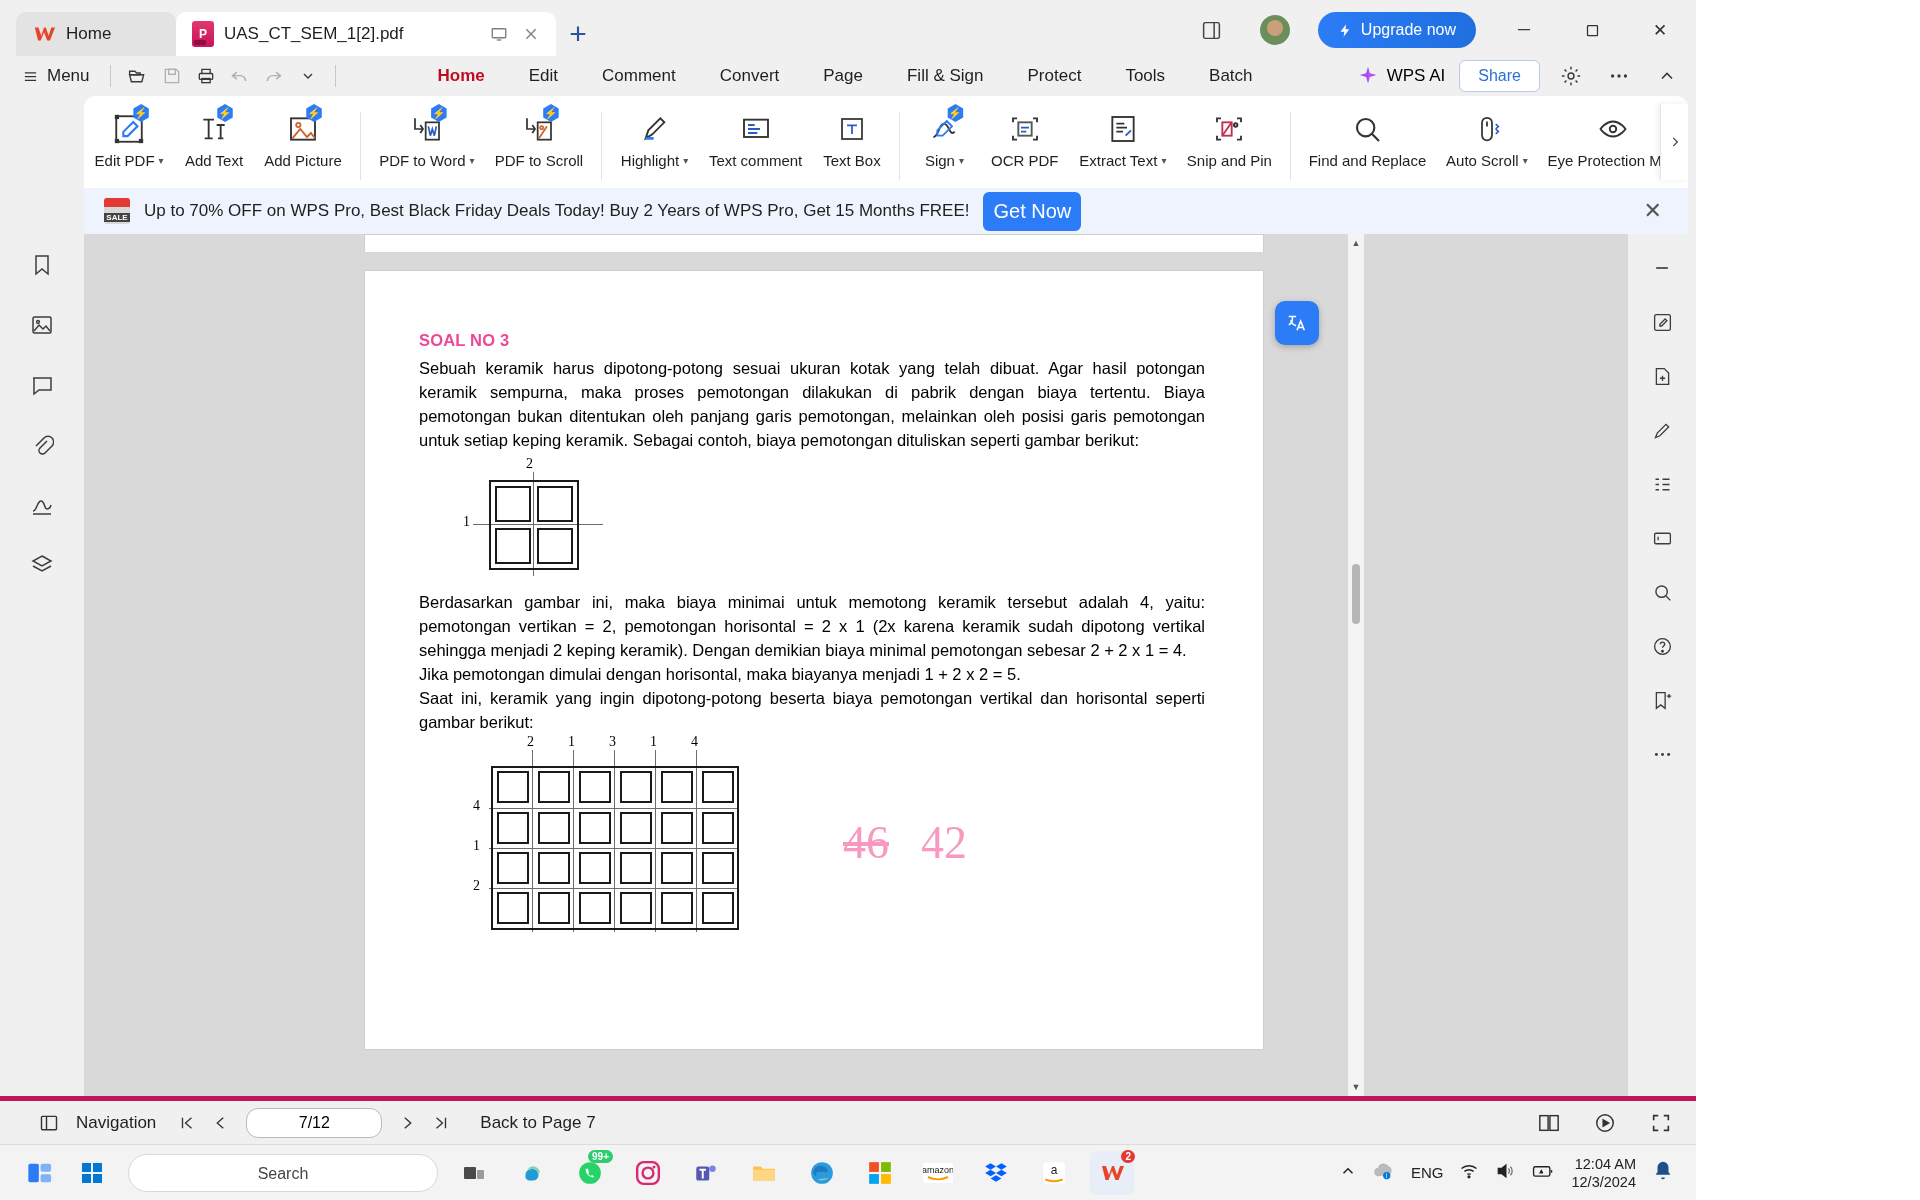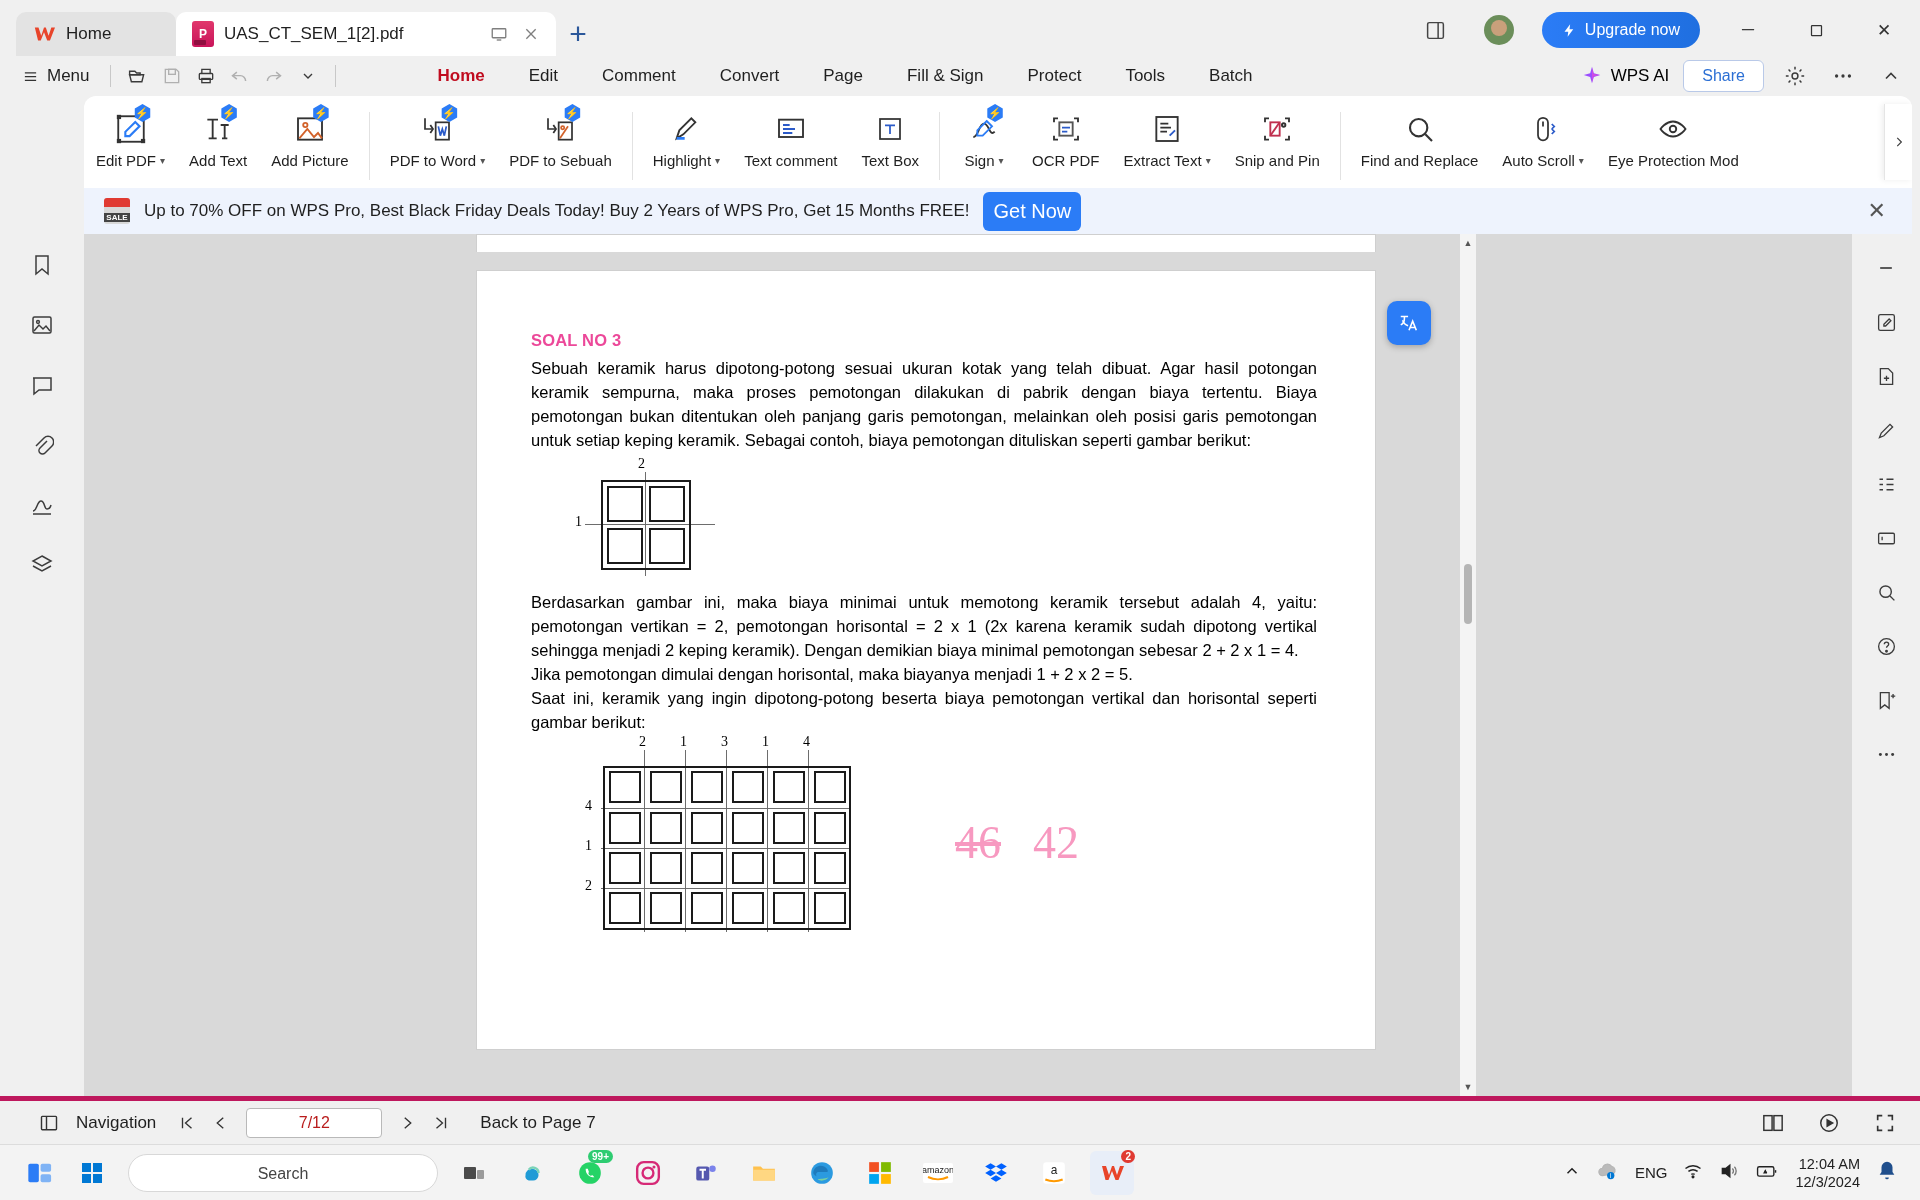--- a/index.html
+++ b/index.html
@@ -2,21 +2,21 @@
 <html><head>
 <meta charset="utf-8">
 <style>
   * { box-sizing: border-box; margin: 0; padding: 0; }
   html, body {
     width: 1920px; height: 1200px;
     font-family: "Liberation Sans", sans-serif;
     overflow: hidden;
     background: #ffffff;
   }
-  .app { position: relative; width: 1920px; height: 1200px; display: flex; flex-direction: column; background:#f0f0f0;}
+  .app { position: relative; width: 1696px; height: 1200px; display: flex; flex-direction: column; background:#f0f0f0;}
 
   
   .tabbar {
     height: 56px; background: #f0f0f0; display: flex; align-items: flex-end;
     padding-left: 16px; position: relative; flex: none;
   }
   .tab {
     height: 44px; display: flex; align-items: center; gap: 10px;
     padding: 0 14px 0 16px; border-radius: 10px 10px 0 0;
     font-size: 17px; color: #1f1f1f; cursor: default;
@@ -123,22 +123,22 @@
 
   
   .vscroll{position:absolute;right:0;top:0;bottom:0;width:16px;background:#f4f4f4;}
   .vscroll .up,.vscroll .dn{height:18px;display:flex;align-items:center;justify-content:center;font-size:9px;color:#555;}
   .vthumb{position:absolute;left:4px;width:8px;border-radius:4px;background:#b5b5b5;}
 
   
   .statusbar{height:48px;background:#f0f0f0;display:flex;align-items:center;padding:0 18px;gap:0;flex:none;border-top:5px solid #be185d;}
   .nav-item{display:flex;align-items:center;gap:10px;font-size:17px;color:#1f1f1f;padding:0 14px;}
   .nav-ic{width:34px;height:30px;display:flex;align-items:center;justify-content:center;font-size:18px;color:#333;}
-  .pagebox{width:136px;height:30px;border:1px solid #b9b9b9;border-radius:4px;background:#fff;
-    display:flex;align-items:center;justify-content:center;font-size:16px;color:#b91c1c;margin:0 8px;}
+  .pagebox{width:136px;height:30px;border:1px solid #b9b9b9;border-radius:12px;background:#fff;
+    display:flex;align-items:center;justify-content:center;font-size:16px;color:#000000;margin:0 8px;}
   .backpage{font-size:17px;color:#1f1f1f;margin-left:22px;}
   .status-right{margin-left:auto;display:flex;align-items:center;gap:22px;}
 
   
   .taskbar{height:56px;background:#f3f3f3;display:flex;align-items:center;padding:0 10px;flex:none;border-top:1px solid #dcdcdc;}
   .tb-left{width:60px;display:flex;align-items:center;justify-content:center;}
   .tb-center{flex:1;display:flex;align-items:center;gap:14px;}
   .searchpill{width:310px;height:38px;border-radius:19px;background:#fff;border:1px solid #d8d8d8;
     display:flex;align-items:center;gap:10px;padding:0 14px;font-size:16px;color:#444;overflow:hidden;flex-direction:column;}
   .tb-app{width:44px;height:44px;display:flex;align-items:center;justify-content:center;position:relative;border-radius:6px;}
@@ -354,21 +354,21 @@
       <span class="ic" style="position:relative">
         <svg width="34" height="32" viewBox="0 0 24 24" fill="none" stroke="#333" stroke-width="1.3">
             <path d="M3 4v8h6"></path>
             <path d="M7 9l2 3-2 3"></path>
             <rect x="11" y="7" width="10" height="13" fill="#fff"></rect>
             <circle cx="14" cy="11" r="1.2" stroke="#d2622a"></circle>
             <path d="M12 19l6-9" stroke="#d2622a"></path>
           </svg>
         <span class="ai-spark">⚡</span>
       </span>
-      <span class="lb">PDF to Sebuah</span>
+      <span class="lb">PDF to Scroll</span>
     </div>
 
     <div class="tsep"></div>
 
     <div class="tool">
       <span class="ic">
         <svg width="32" height="32" viewBox="0 0 24 24" fill="none" stroke="#333" stroke-width="1.4">
             <path d="M5 19l2-6 9-9 3 3-9 9z"></path>
             <path d="M5 19h6" stroke="#2b7cf6" stroke-width="2"></path>
           </svg>

